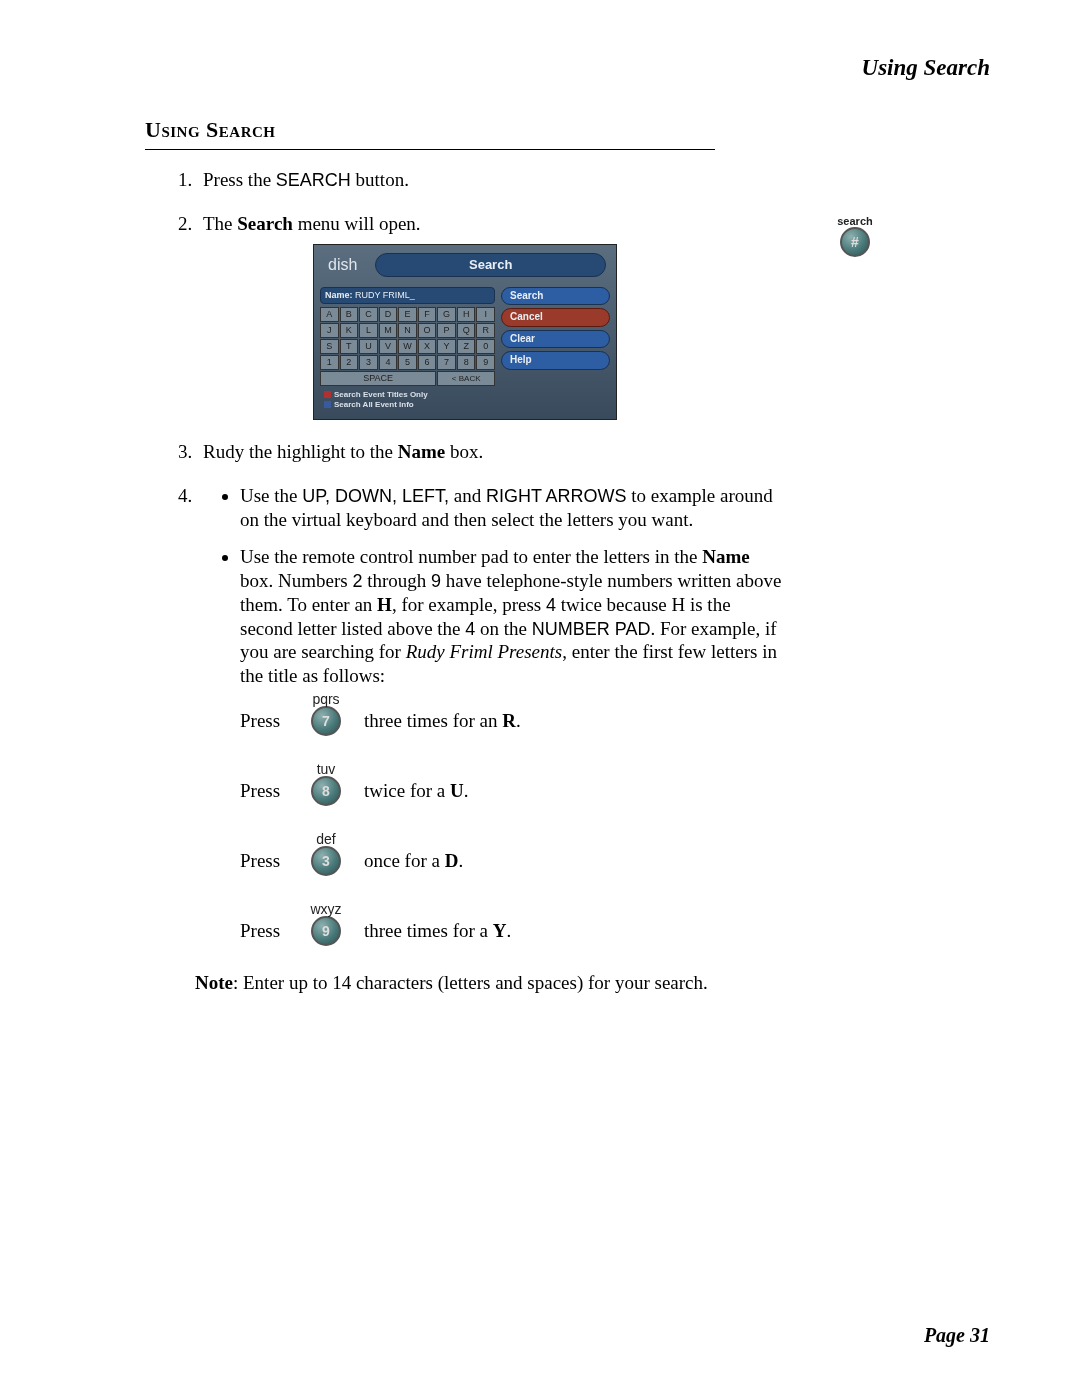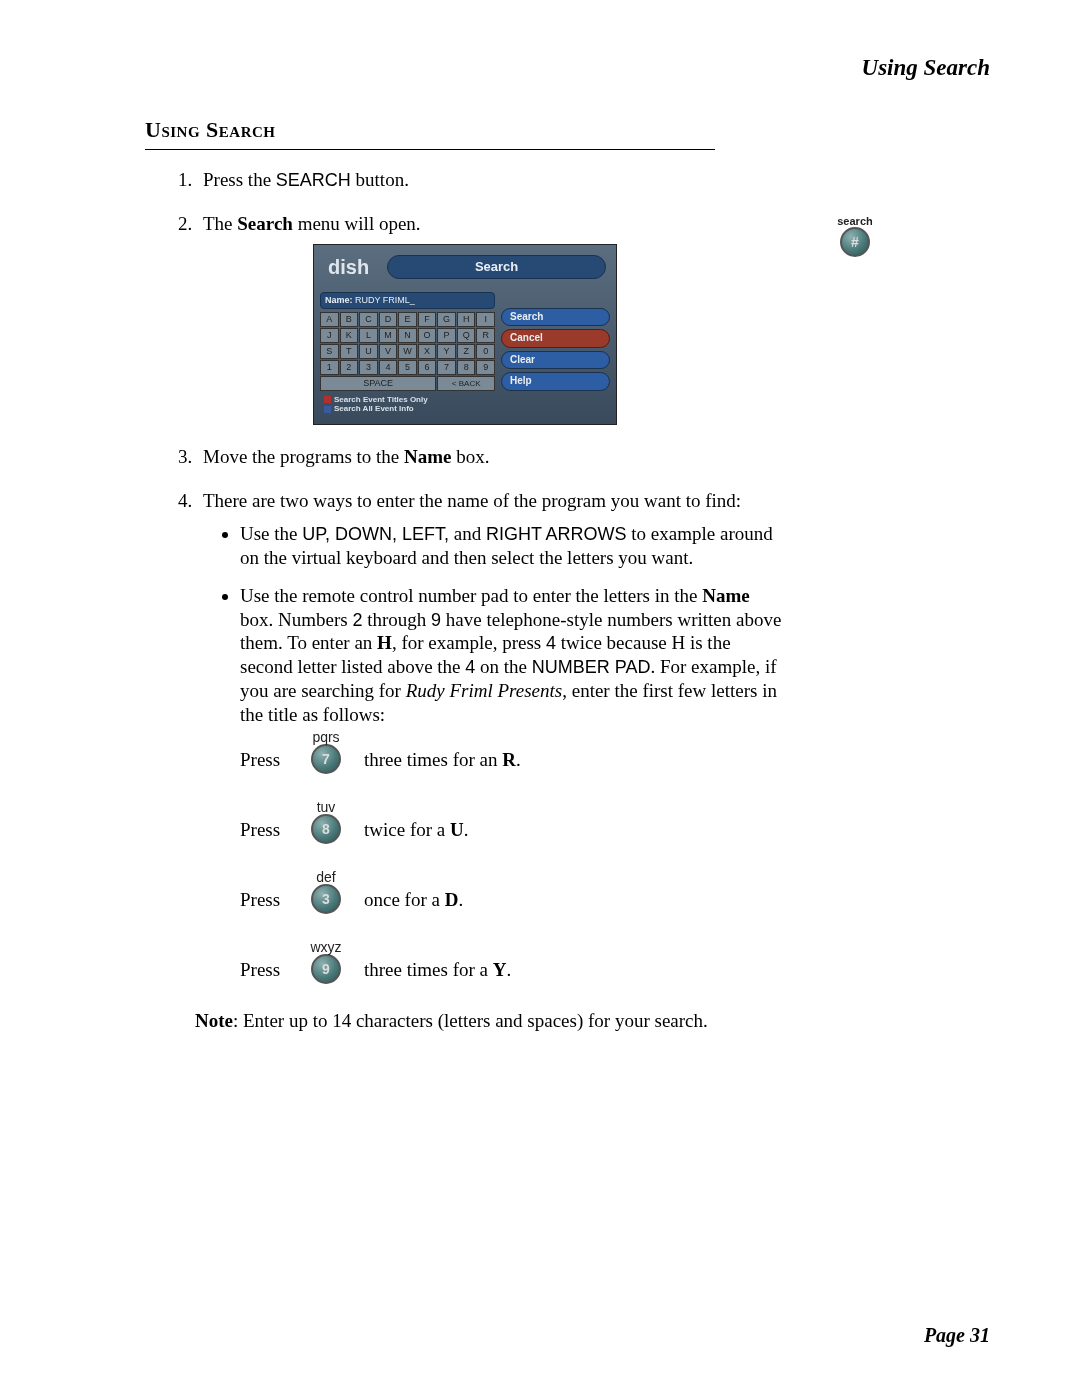--- a/index.html
+++ b/index.html
@@ -92,34 +92,34 @@
     width: 290px;
     margin: 8px auto 16px 110px;
     background: linear-gradient(#5b6e80, #384a5c);
     border: 1px solid #222;
     padding: 8px 6px 10px 6px;
     font-family: Arial, Helvetica, sans-serif;
     color: #cfd8e0;
     position: relative;
   }
   .ss-top { display: flex; align-items: center; margin-bottom: 10px; gap: 10px;}
-  .dish-logo { font-weight: bold; font-size: 20px; color: #e0e6ec; padding:2px 8px; }
+  .dish-logo { font-weight: normal; font-size: 16px; color: #e0e6ec; padding:2px 8px; }
   .ss-title-pill {
     flex: 1;
     background: #274a74;
     border-radius: 14px;
     text-align: center;
     font-weight: bold;
     font-size: 13px;
     padding: 3px 0;
     color: #e8eef4;
     border: 1px solid #1a3150;
     margin-right:4px;
   }
-  .ss-body { display: flex; gap: 6px; align-items: flex-end; }
+  .ss-body { display: flex; gap: 6px; }
   .kb-area { flex: 0 0 175px; }
   .name-row {
     background: #274a74;
     border-radius: 4px;
     font-size: 9px;
     padding: 2px 4px;
     color: #e8eef4;
     margin-bottom: 3px;
     border: 1px solid #1a3150;
   }
@@ -278,25 +278,24 @@
           </div>
         </div>
         <div class="ss-footer">
           <div><span class="sq"></span><span>Search Event Titles Only</span></div>
           <div><span class="sq b"></span><span>Search All Event Info</span></div>
         </div>
       </div>
     </li>
 
     <li>
-      <span>Move the programs to the </span><b>Name</b><span> box.</span>
+      <span>Rudy the highlight to the </span><b>Name</b><span> box.</span>
     </li>
 
     <li>
-      <span>There are two ways to enter the name of the program you want to find:</span>
       <ul class="bullets">
         <li>
           <span>Use the </span><span class="sc">UP, DOWN, LEFT,</span><span> and </span><span class="sc">RIGHT ARROWS</span><span> to example around on the virtual keyboard and then select the letters you want.</span>
         </li>
         <li>
           <span>Use the remote control number pad to enter the letters in the </span><b>Name</b><span> box. Numbers </span><span class="sc">2</span><span> through </span><span class="sc">9</span><span> have telephone-style numbers written above them. To enter an </span><b>H</b><span>, for example, press </span><span class="sc">4</span><span> twice because H is the second letter listed above the </span><span class="sc">4</span><span> on the </span><span class="sc">NUMBER PAD</span><span>. For example, if you are searching for </span><i>Rudy Friml Presents</i><span>, enter the first few letters in the title as follows:</span>
 
           <div class="press-list" id="press-list">
               <div class="press-row">
                 <span class="press">Press</span>

